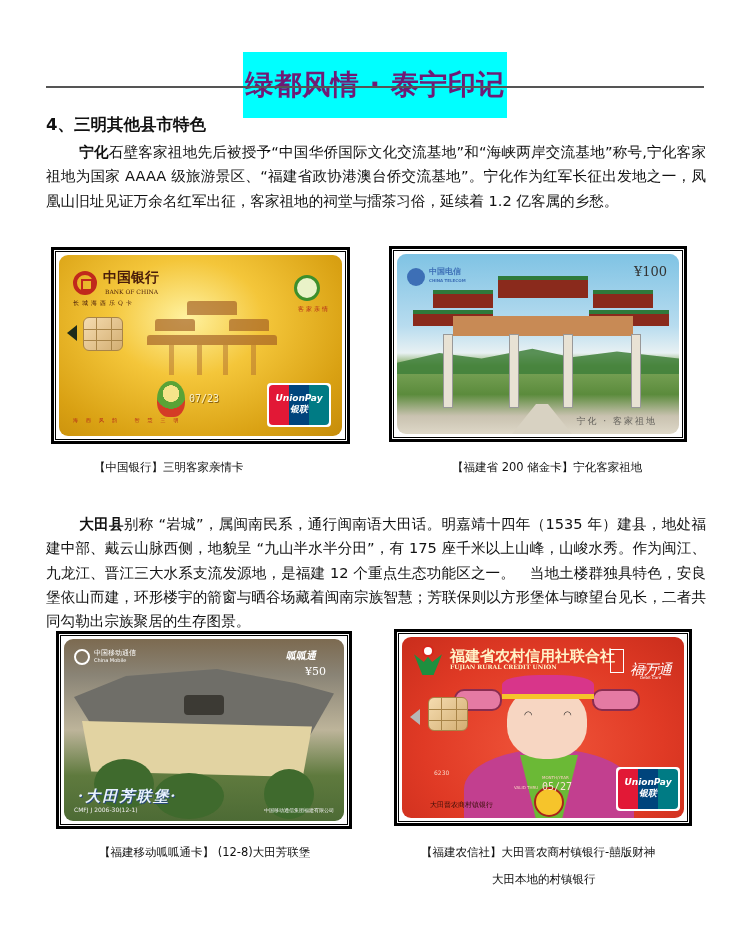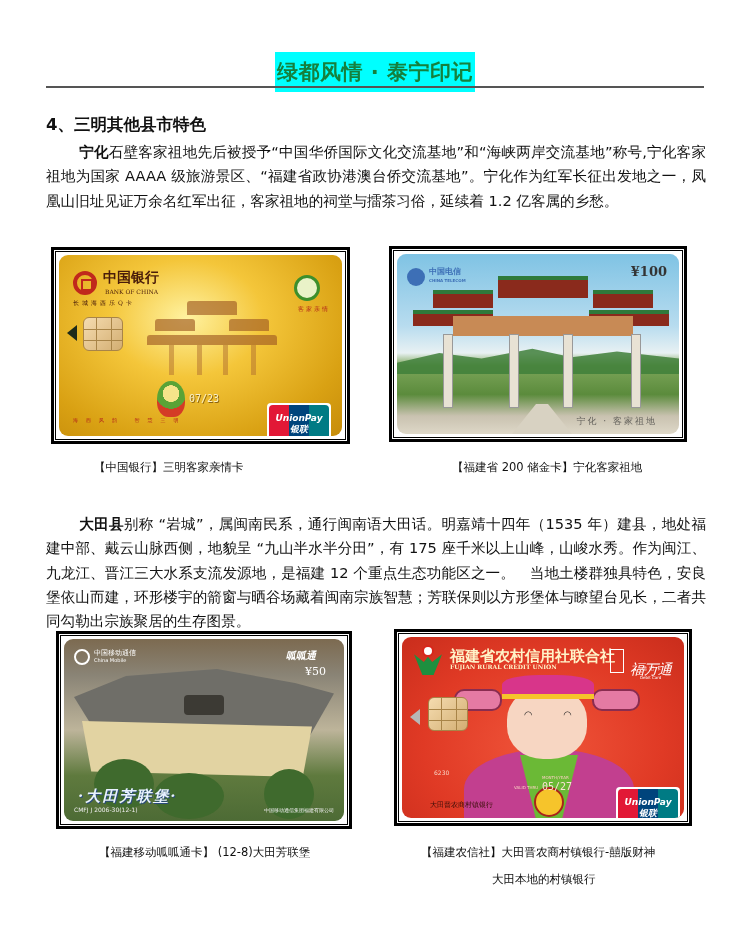--- a/index.html
+++ b/index.html
@@ -1,22 +1,22 @@
 <!DOCTYPE html>
 <html><head>
 <meta charset="utf-8">
 <style>
   * { margin: 0; padding: 0; box-sizing: border-box; }
   html, body { width: 749px; height: 946px; background: #ffffff; overflow: hidden; }
   body { position: relative; font-family: "DejaVu Sans", "Liberation Sans", sans-serif; color: #111; }
 
   .header-wrap { position: absolute; left: 46px; top: 52px; width: 658px; text-align: center; }
   .header-title {
-    display: inline-block; background: #00ffff; color: #15803d;
-    font-size: 21px; font-weight: bold; line-height: 34px; padding: 3px 2px; letter-spacing: 0.5px;
+    display: inline-block; background: #00ffff; color: #701a75;
+    font-size: 28px; font-weight: bold; line-height: 34px; padding: 16px 2px; letter-spacing: 0.5px;
   }
   .header-rule { position: absolute; left: 46px; top: 86px; width: 658px; height: 2px; background: #555; }
 
   .section-heading { position: absolute; left: 46px; top: 114px; font-size: 16.5px; font-weight: bold; color: #111; }
 
   .para { position: absolute; left: 46px; width: 660px; font-size: 14.6px; line-height: 24.3px; color: #111; text-align: justify; }
   .para .lead { font-weight: bold; }
   .para .indent { display: inline-block; width: 33px; }
   #para1 { top: 140px; }
   #para2 { top: 512px; }
@@ -43,33 +43,33 @@
   .gate .roof { position: absolute; background: #a05a24; opacity: 0.65; border-radius: 3px 3px 0 0; }
   .gate .pillar { position: absolute; background: #b06d30; opacity: 0.5; }
   .chip { position: absolute; width: 40px; height: 34px; border-radius: 6px; background: linear-gradient(135deg, #f5dcb0, #d3ae72); border: 1px solid #a88448; }
   .chip::before { content: ""; position: absolute; left: 12px; top: 0; width: 14px; height: 32px; border-left: 1px solid #a88448; border-right: 1px solid #a88448; }
   .chip::after { content: ""; position: absolute; left: 0; top: 11px; width: 38px; height: 10px; border-top: 1px solid #a88448; border-bottom: 1px solid #a88448; }
   .arrow-left { position: absolute; width: 0; height: 0; border-top: 8px solid transparent; border-bottom: 8px solid transparent; }
   .card-number { position: absolute; font-family: "DejaVu Sans Mono", monospace; font-size: 15px; letter-spacing: 0.5px; }
   .expiry { position: absolute; font-family: "DejaVu Sans Mono", monospace; font-size: 10px; }
   .mascot { position: absolute; width: 28px; height: 36px; border-radius: 50% 50% 40% 40%; background: radial-gradient(circle at 50% 35%, #f7e48a 30%, #5aa336 31%, #5aa336 55%, #d43b26 56%); }
   .slogan { position: absolute; font-size: 5px; color: #b4261b; letter-spacing: 8px; }
-  .unionpay { position: absolute; width: 64px; height: 44px; background: #fff; border-radius: 4px; padding: 2px; display: flex; overflow: hidden; margin-top: 20px; }
+  .unionpay { position: absolute; width: 64px; height: 44px; background: #fff; border-radius: 4px; padding: 2px; display: flex; overflow: hidden; }
   .unionpay .r { flex: 1; background: #e21836; border-radius: 4px 0 0 4px; }
   .unionpay .b { flex: 1; background: #00447c; }
   .unionpay .g { flex: 1; background: #007b84; border-radius: 0 4px 4px 0; }
   .unionpay .up-text { position: absolute; left: 0; right: 0; top: 10px; text-align: center; color: #fff; font-size: 9px; font-weight: bold; font-style: italic; line-height: 11px; }
 
   
   #frame-2 { left: 389px; top: 246px; width: 298px; height: 196px; }
   .sky { background: linear-gradient(180deg, #7fc3e4 0%, #b8dcef 40%, #e8f1f3 55%, #7da65a 62%, #5b8b3c 78%, #c9c2b0 90%, #ded8c8 100%); }
   .ct-logo { position: absolute; left: 10px; top: 14px; width: 18px; height: 18px; border-radius: 50%; background: #3d6fb6; }
   .ct-name { position: absolute; left: 32px; top: 12px; font-size: 8px; font-weight: bold; color: #3d6fb6; }
   .ct-en { position: absolute; left: 32px; top: 24px; font-size: 4px; font-weight: bold; color: #3d6fb6; }
-  .price { position: absolute; right: 12px; top: 10px; font-family: "DejaVu Serif", serif; font-size: 13px; color: #333; font-weight: bold; }
+  .price { position: absolute; right: 12px; top: 10px; font-family: "DejaVu Serif", serif; font-size: 13px; color: #333; }
   .paifang { position: absolute; left: 16px; top: 22px; width: 256px; height: 140px; }
   .paifang .proof { position: absolute; background: #8a2a1c; border-top: 4px solid #2f7a3b; }
   .paifang .beam { position: absolute; background: #c88a55; }
   .paifang .col { position: absolute; background: #e8e2d4; border: 1px solid #999; }
   .mountain { position: absolute; left: 0; right: 0; top: 92px; height: 28px; background: #3f7f3a; clip-path: polygon(0 60%, 15% 25%, 30% 45%, 48% 10%, 62% 40%, 78% 20%, 100% 45%, 100% 100%, 0 100%); opacity: 0.85; }
   .road { position: absolute; left: 115px; bottom: 0; width: 60px; height: 30px; background: #d8d2c2; clip-path: polygon(40% 0, 60% 0, 100% 100%, 0 100%); }
   .ct-caption { position: absolute; right: 22px; bottom: 6px; font-size: 9px; color: #333; opacity: 0.7; letter-spacing: 2px; }
 
   
   #frame-3 { left: 56px; top: 631px; width: 296px; height: 198px; }

